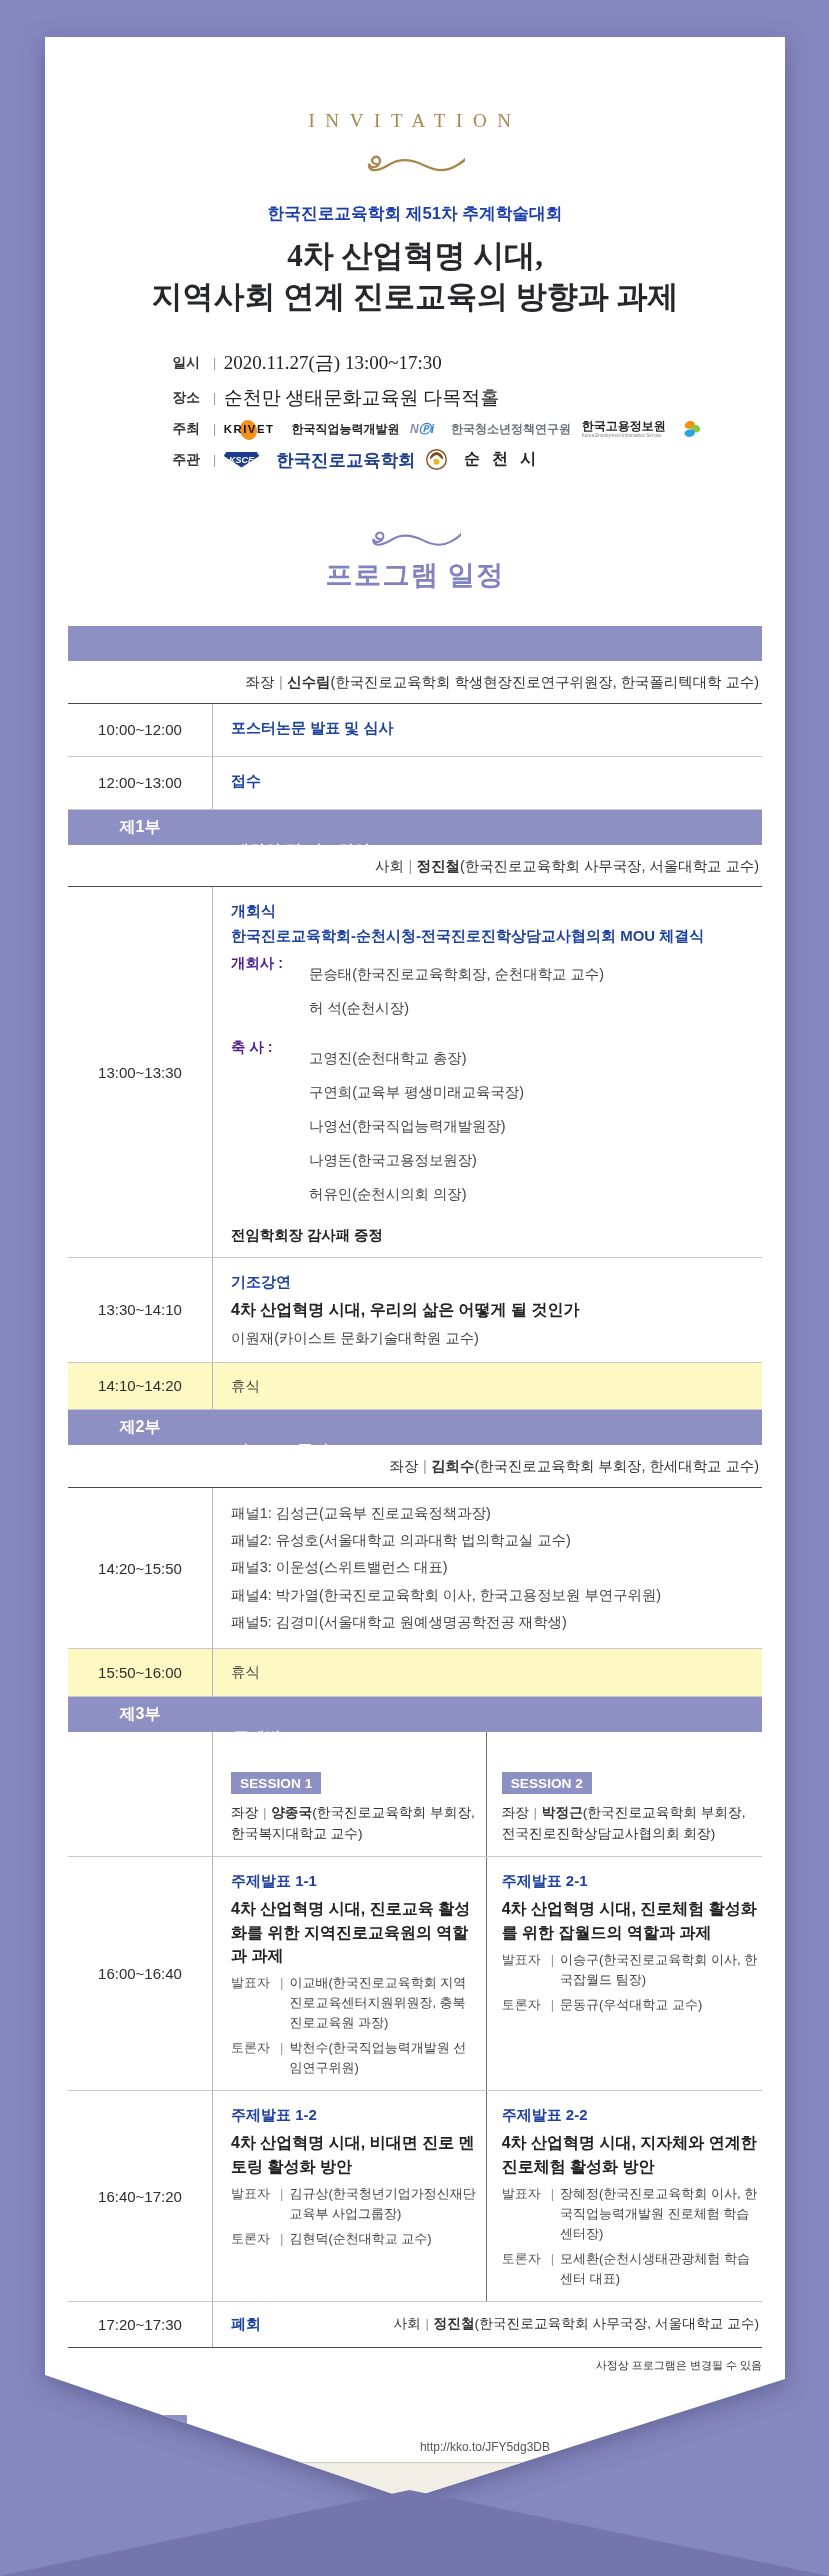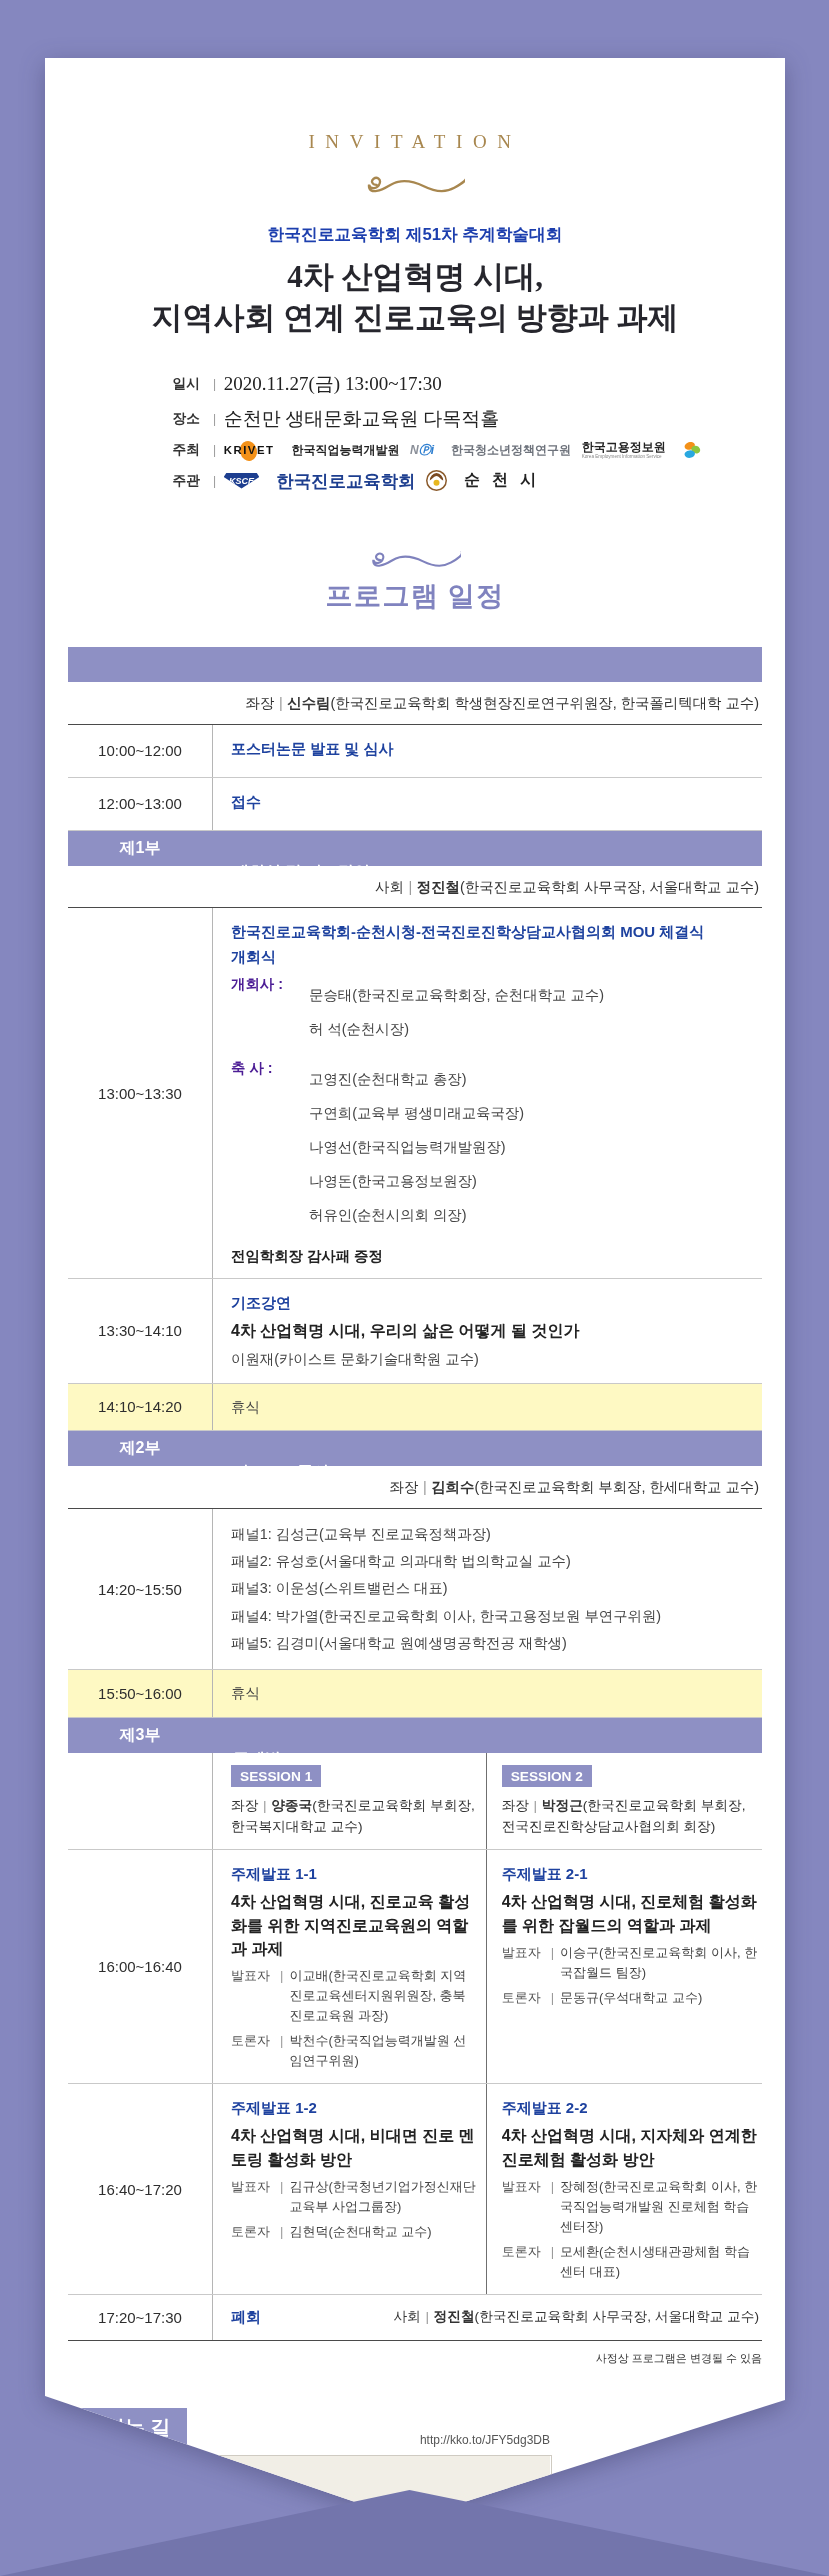--- a/index.html
+++ b/index.html
@@ -2,21 +2,21 @@
 <html style="font-size:12px"><head>
 <meta charset="utf-8">
 <style>
   html,body{margin:0;padding:0;}
   body{
     width:829px;height:2576px;position:relative;
     background:#8587bf;
     font-family:"Liberation Sans","DejaVu Sans",sans-serif;
     color:#3c3c3c;overflow:hidden;
   }
-  .paper-wrap{position:absolute;left:45px;top:58px;filter:drop-shadow(0 6px 12px rgba(40,40,80,.35));}
+  .paper-wrap{position:absolute;left:45px;top:37px;filter:drop-shadow(0 6px 12px rgba(40,40,80,.35));}
   .paper{
     width:740px;height:2462px;background:#ffffff;box-sizing:border-box;
     clip-path:polygon(0 0,100% 0,100% 2342px,49% 100%,0 2338px);
     padding:0 23px;overflow:hidden;
   }
   .flap{
     position:absolute;left:0;top:2490px;width:829px;height:86px;
     background:#7375ac;clip-path:polygon(0 100%,49.4% 0,100% 100%);
   }
   
@@ -74,21 +74,21 @@
   .kv .v div{margin:11px;}
   .gift{font-weight:bold;font-size:14.4px;color:#222;margin-top:9px;}
   .panel{font-size:14.4px;color:#444;line-height:1.9;}
   
   .cols{display:flex;border-bottom:0.8px solid #c9c9c9;}
   .cols .timecol{width:144px;flex:none;display:flex;align-items:center;justify-content:center;
     font-size:15px;color:#2e2e2e;}
   .cols .c1{flex:1;border-left:0.8px solid #b5b5b5;padding:12px 9px 12px 18px;}
   .cols .c2{flex:1.06;border-left:0.8px solid #6f6f6f;padding:12px 0 12px 15px;}
   .session-badge{display:inline-block;background:#8e90c4;color:#fff;font-weight:bold;
-    font-size:13.7px;padding:3.8px 9px;margin-bottom:9px;}
+    font-size:13.7px;padding:3.8px 9px;margin-bottom:9px;margin-top:28px;}
   .schair{font-size:13.7px;color:#333;line-height:1.5;}
   .sub{font-size:13px;color:#444;line-height:1.55;display:flex;margin-top:4.6px;}
   .sub .k{flex:none;color:#555;width:49px;}
   .sub .sep{color:#999;margin:0 6px 0 0;}
   .close-row .cell{display:flex;align-items:center;justify-content:space-between;padding-right:3px;}
   .note{margin-top:10.6px;text-align:right;font-size:11px;color:#333;}
   
   .dir-head{margin-top:42px;display:flex;align-items:flex-end;justify-content:space-between;width:482px;}
   .badge{display:inline-block;background:#8e90c4;color:#fff;font-weight:bold;font-size:20px;
     padding:6px 16.7px;}
@@ -206,22 +206,22 @@
       <div class="part">제1부</div>
       <div class="btitle">개회식 및 기조강연</div>
     </div>
     <div class="chairline">
       <span class="chair-label">사회</span><span class="chair-sep">|</span><span class="chair-name">정진철</span><span>(한국진로교육학회 사무국장, 서울대학교 교수)</span>
     </div>
 
     <div class="row">
       <div class="time">13:00~13:30</div>
       <div class="cell">
+        <div class="bh">개회식</div>
         <div class="bh">한국진로교육학회-순천시청-전국진로진학상담교사협의회 MOU 체결식</div>
-        <div class="bh">개회식</div>
         <div class="kv">
           <div class="k">개회사 :</div>
           <div class="v">
             <div>문승태(한국진로교육학회장, 순천대학교 교수)</div>
             <div>허   석(순천시장)</div>
           </div>
         </div>
         <div class="kv">
           <div class="k">축   사 :</div>
           <div class="v">

